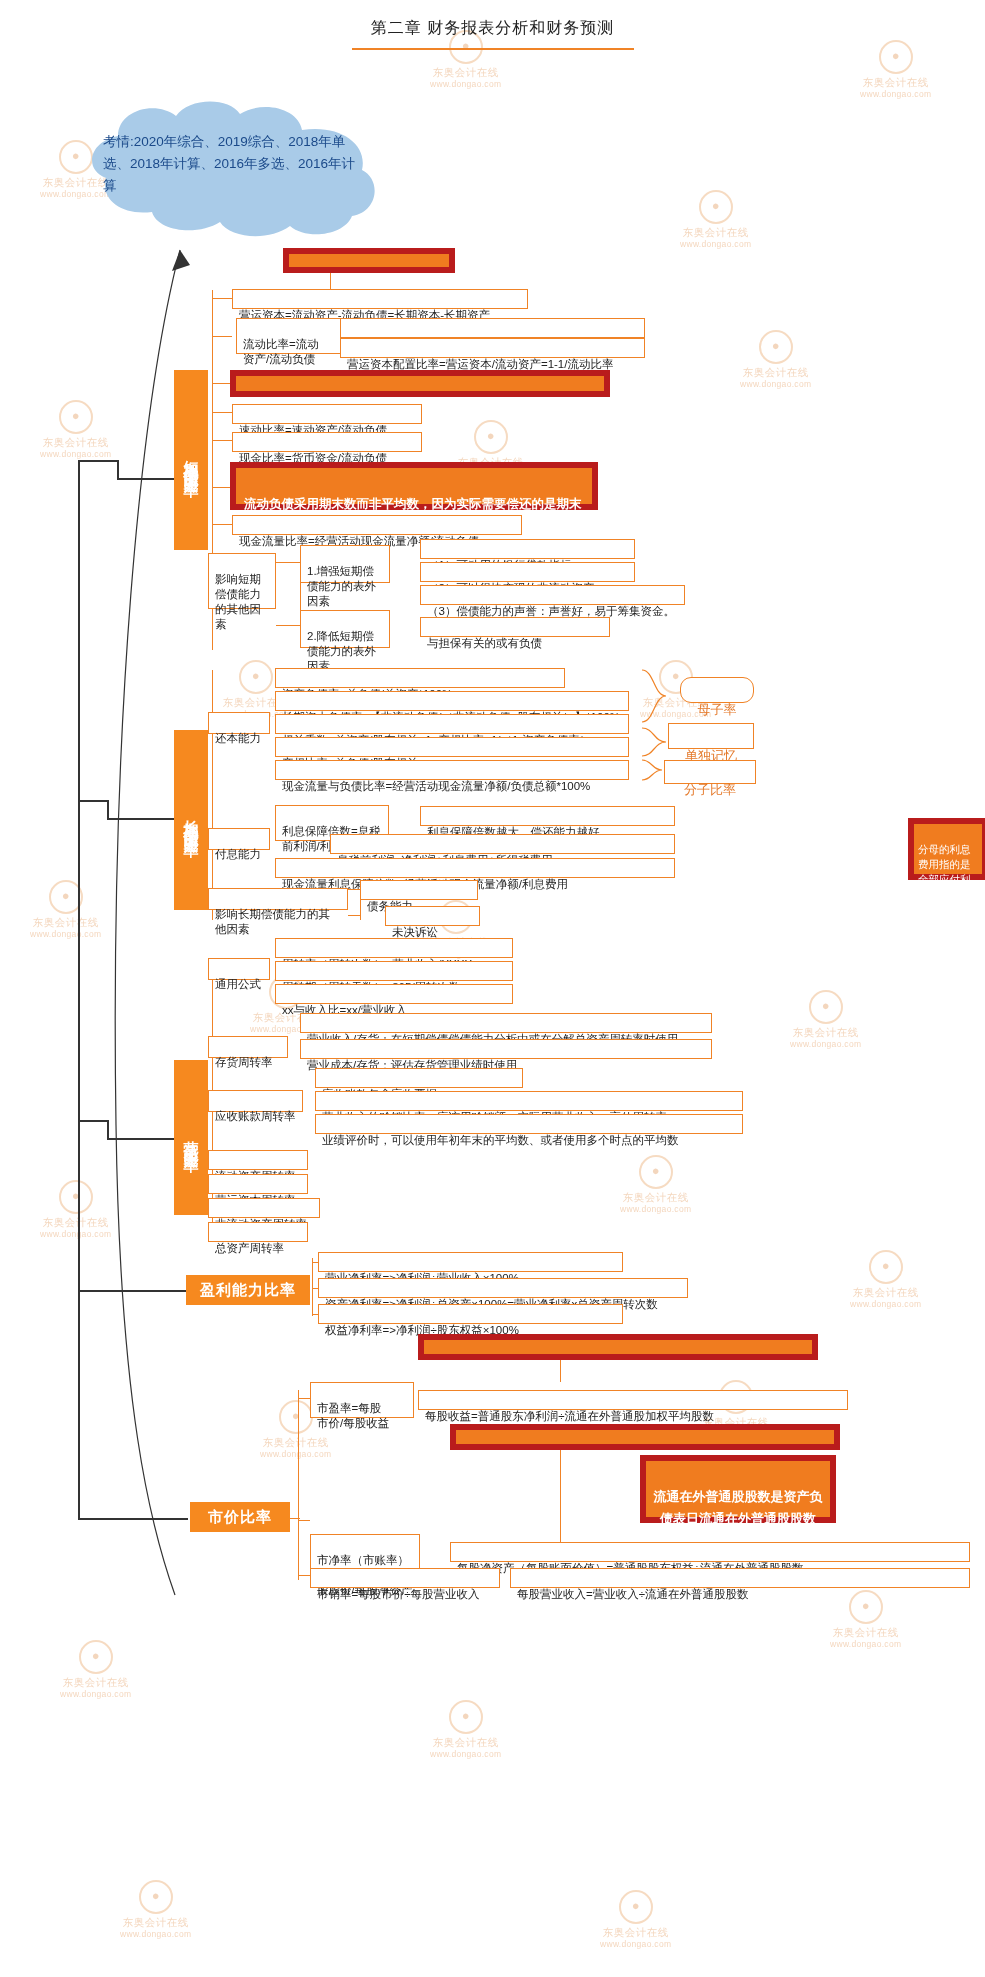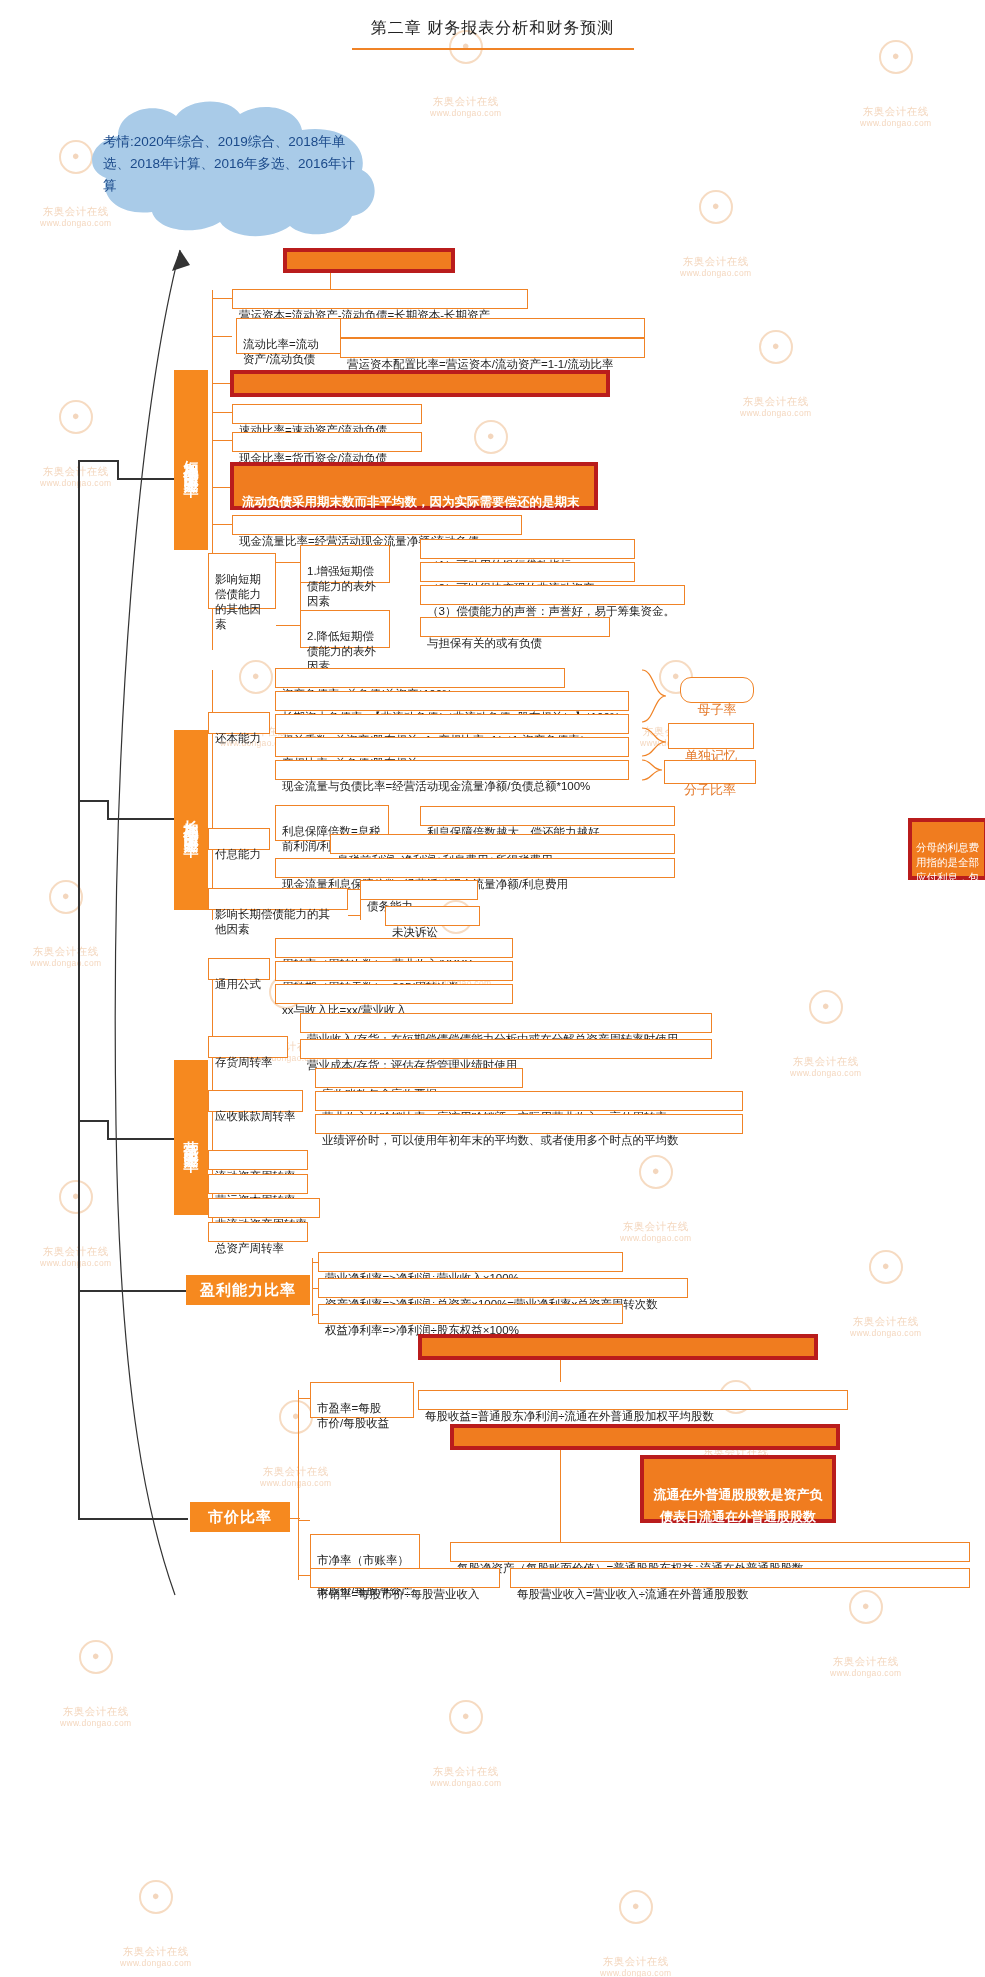--- a/index.html
+++ b/index.html
@@ -28,21 +28,21 @@
   .wm .wm-circle{
     width:30px;height:30px;border-radius:50%;
     border:2px solid #f3cfae;
     display:inline-block;
     color:#f0c9a8;
     font-size:13px;
     line-height:28px;
     text-align:center;
     margin-bottom:2px;
   }
-  .wm .wm-t{font-size:10.5px;letter-spacing:.5px;margin-top:29px;}
+  .wm .wm-t{font-size:10.5px;letter-spacing:.5px;}
   .wm .wm-u{font-size:8.5px;letter-spacing:.3px;}
 
   
   .header{
     position:absolute;left:0;top:18px;width:985px;text-align:center;
   }
   .header .title{
     font-size:16px;color:#222;letter-spacing:1px;
   }
   .header .rule{
@@ -66,21 +66,21 @@
     border:1px solid #f08326;
     background:#fff;
     font-size:11.5px;
     line-height:15px;
     color:#222;
     padding:3px 6px;
     white-space:pre-line;
   }
   .orange{
     background:#f07c1f;
-    border:4px solid #b91c1c;
+    border:6px solid #b91c1c;
     color:#fff;
     font-weight:bold;
   }
   .cat{
     position:absolute;
     box-sizing:border-box;
     background:#f6891f;
     color:#fff;
     border:1px solid #f6891f;
     font-weight:bold;

